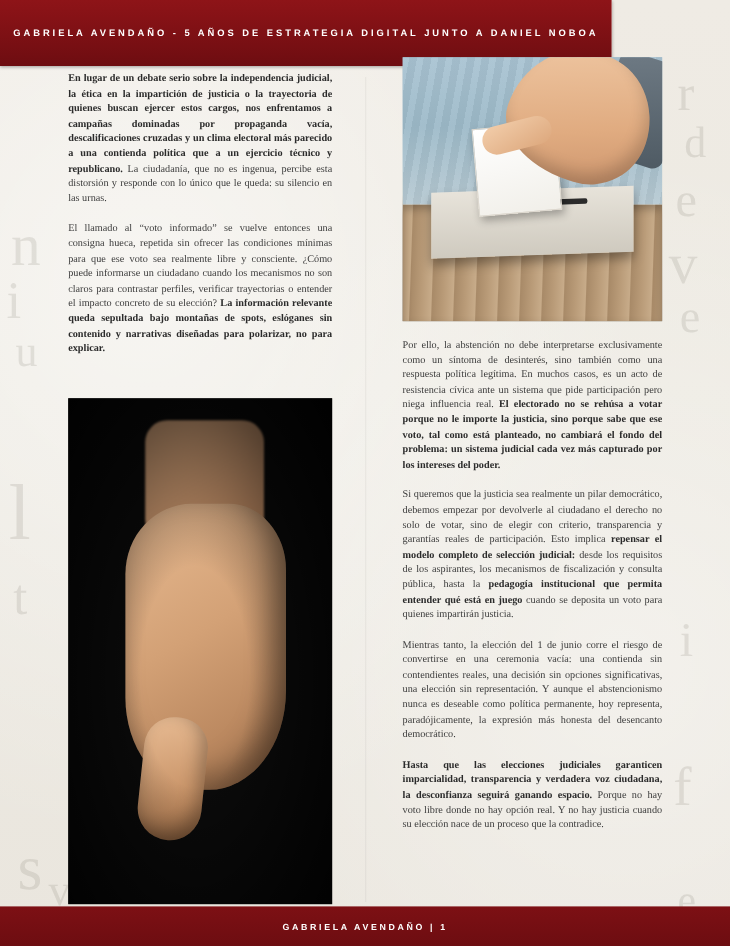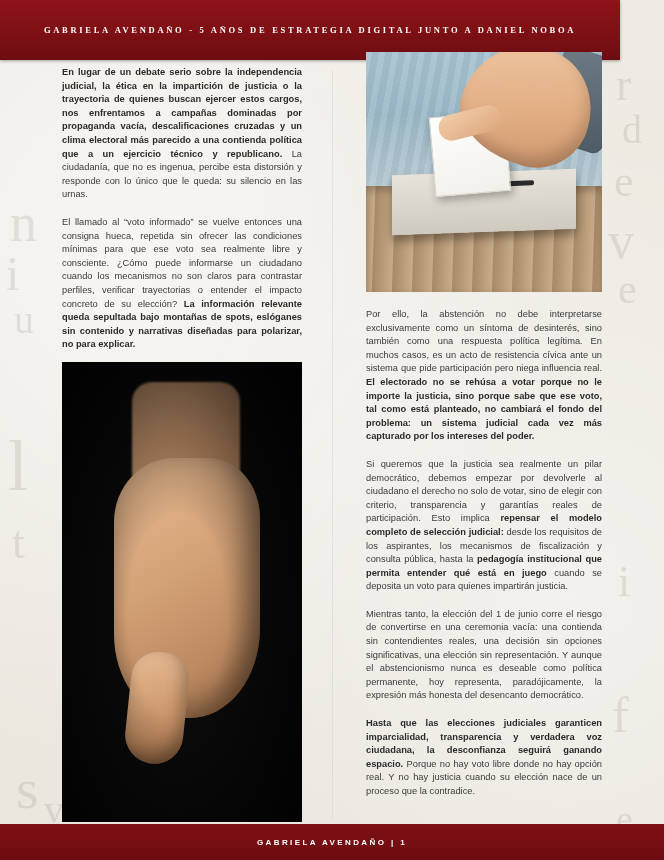--- a/index.html
+++ b/index.html
@@ -36,29 +36,28 @@
   .bgl {
     position: absolute;
     white-space: nowrap;
     line-height: 1;
   }
 
   
   .top-banner {
     position: absolute;
     left: 0; top: 0;
-    width: 620px;
+    width: 556px;
     height: 60px;
     background: linear-gradient(180deg, #8e1418 0%, #7d1014 55%, #6d0d11 100%);
     color: #ffffff;
     display: flex;
     align-items: center;
     justify-content: center;
     box-shadow: 0 1px 3px rgba(0,0,0,0.35);
-    font-family: Liberation Serif, serif;
   }
   .top-banner .title {
     font-size: 8.5px;
     letter-spacing: 2.7px;
     font-weight: bold;
     text-align: center;
     white-space: nowrap;
   }
 
   
@@ -92,21 +91,21 @@
     top: 52px;
     width: 236px;
   }
 
   p.body {
     margin: 0 0 14px 0;
     font-size: 9.3px;
     line-height: 13.6px;
     color: #3a3a3a;
     text-align: justify;
-    font-family: Liberation Sans, sans-serif;
+    font-family: Liberation Serif, serif;
   }
   p.body:last-child { margin-bottom: 0; }
   .b { font-weight: bold; color: #2b2b2b; }
 
   
   .photo {
     position: relative;
     overflow: hidden;
   }
 

